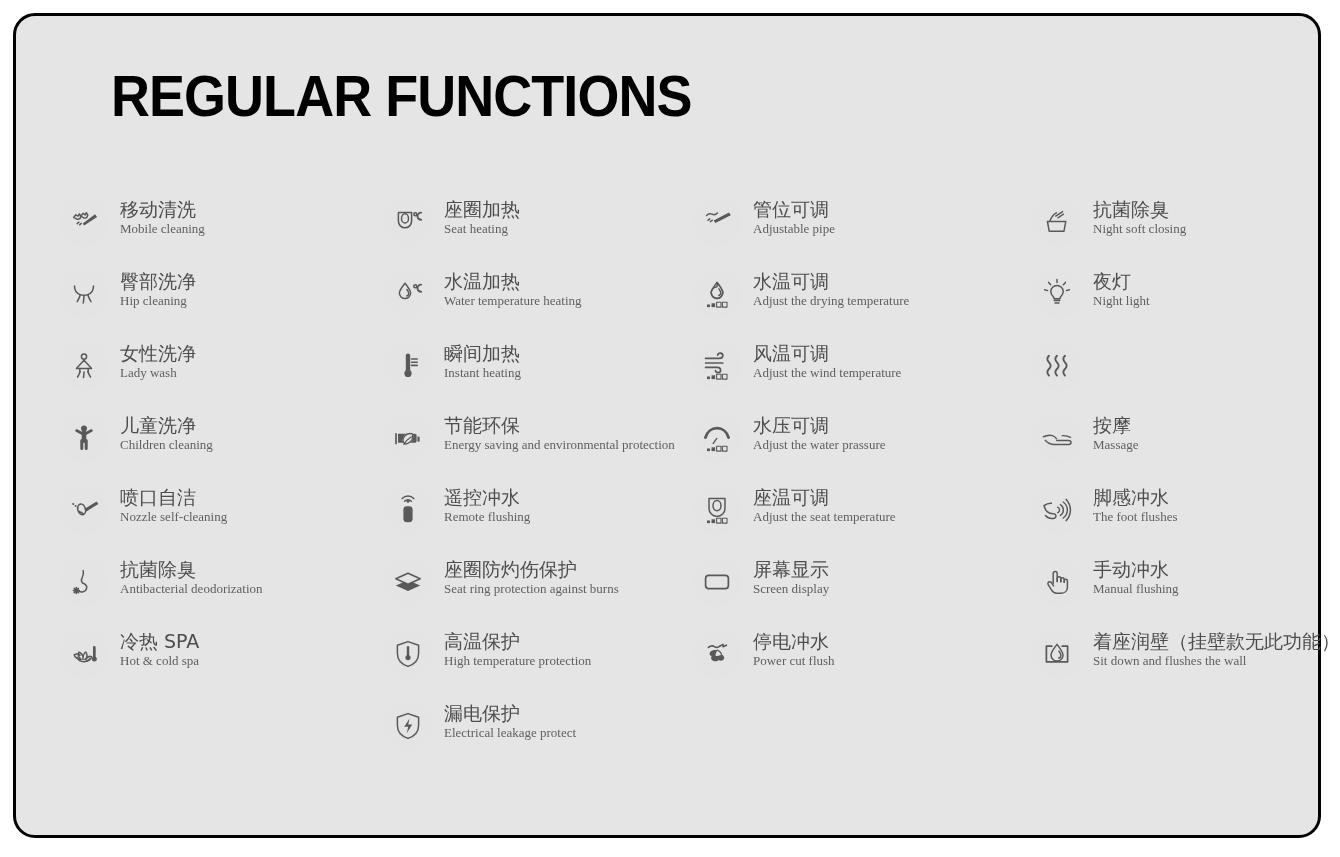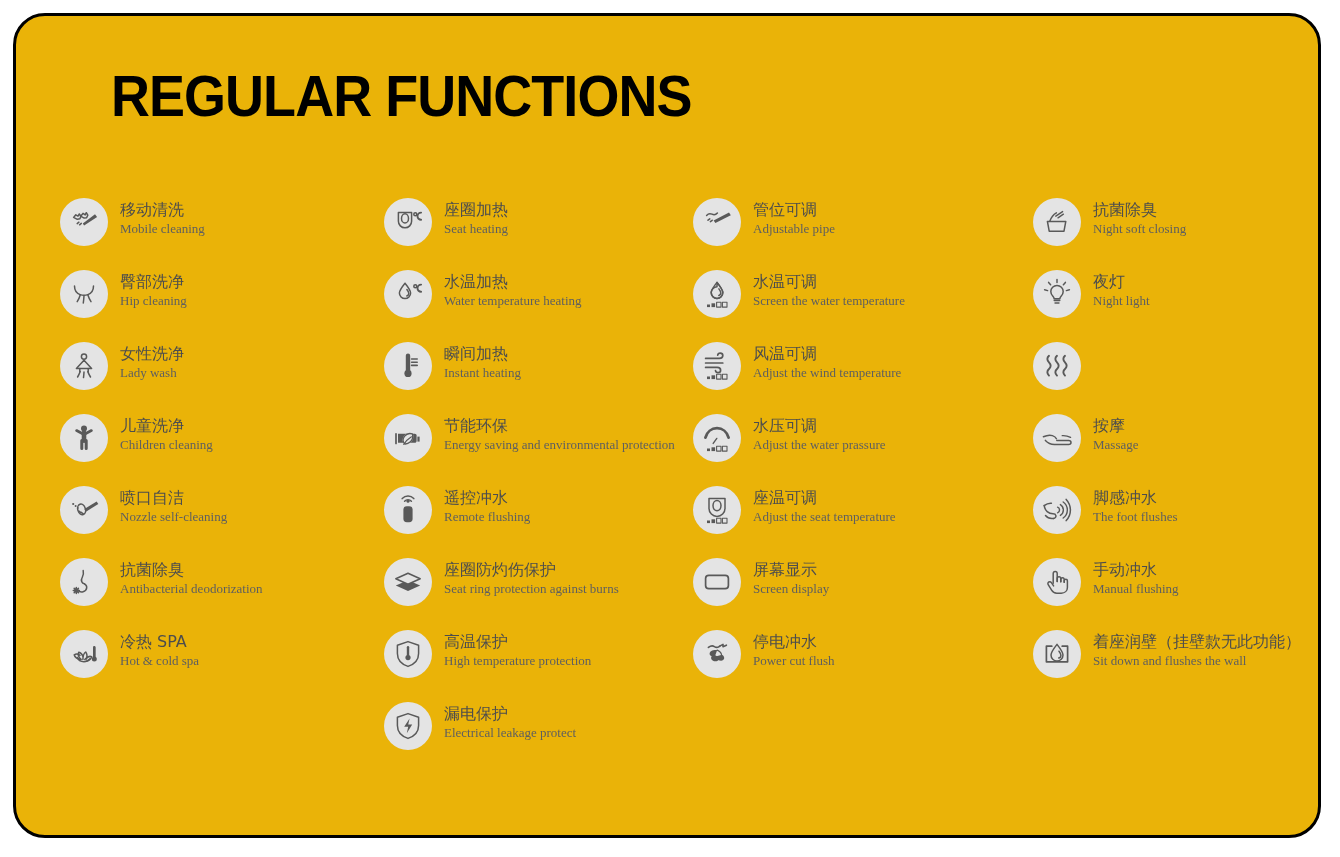--- a/index.html
+++ b/index.html
@@ -8,22 +8,22 @@
     background:#ffffff;
     font-family:"Liberation Sans","DejaVu Sans",sans-serif;
     overflow:hidden;
   }
   #frame{
     position:absolute;
     left:13px;top:13px;
     width:1308px;height:825px;
     box-sizing:border-box;
     border:3px solid #000;
-    border-radius:32px;
-    background:#eab308;
+    border-radius:22px;
+    background:#e5e5e5;
   }
   #title{
     position:absolute;
     left:95px;top:46px;
     font-size:58px;
     font-weight:bold;
     letter-spacing:-1px;
     color:#000;
     font-family:"Liberation Sans","DejaVu Sans",sans-serif;
     transform:scaleX(0.93);
@@ -58,21 +58,21 @@
     align-items:center;
     justify-content:center;
     margin-right:12px;
   }
   .icon-wrap svg{display:block;}
   .labels{
     padding-top:2px;
     min-width:0;
   }
   .cn{
-    font-size:16px;
+    font-size:19px;
     color:#4d4d4d;
     line-height:19px;
     white-space:nowrap;
     font-family:"DejaVu Sans","Liberation Sans",sans-serif;
   }
   .en{
     font-size:13px;
     color:#5f5f5f;
     line-height:19px;
     font-family:Liberation Serif, serif;
@@ -319,21 +319,21 @@
               <path d="M17 5.4c3.5 4.4 5.8 7.5 5.8 10.2 0 3.2-2.6 5.8-5.8 5.8s-5.8-2.6-5.8-5.8c0-2.7 2.3-5.8 5.8-10.2z"></path>
               <path d="M18.9 11.9c1.2 1.6 1.9 2.9 1.9 3.9 0 1.4-.9 2.4-2 2.6"></path>
               <rect x="7" y="27.5" width="3" height="2.6" fill="#595959" stroke="none"></rect>
               <rect x="11.5" y="26.3" width="3.6" height="3.8" fill="#595959" stroke="none"></rect>
               <rect x="16.6" y="25.3" width="4.4" height="4.8" fill="none" stroke="#595959" stroke-width="1.1"></rect>
               <rect x="22.4" y="25.3" width="4.6" height="4.8" fill="none" stroke="#595959" stroke-width="1.1"></rect>
             </svg>
           </div>
           <div class="labels">
             <div class="cn">水温可调</div>
-            <div class="en">Screen the water temperature</div>
+            <div class="en">Adjust the drying temperature</div>
           </div>
         </div>
         <div class="item">
           <div class="icon-wrap">
             <svg width="34" height="34" viewBox="0 0 34 34" fill="none" stroke="#595959" stroke-width="1.5" stroke-linecap="round" stroke-linejoin="round">
               <path d="M5.6 9.4h13.8c2 0 3.4-1.2 3.4-2.8 0-1.4-1.1-2.4-2.6-2.4-1.3 0-2.3.8-2.5 1.9" stroke-width="1.7"></path>
               <path d="M5.6 14h17.2" stroke-width="1.7"></path>
               <path d="M5.6 18.4h11.6c2 0 3.4 1.2 3.4 2.8 0 1.4-1.1 2.4-2.6 2.4-1.3 0-2.3-.8-2.5-1.9" stroke-width="1.7"></path>
               <rect x="7" y="27.5" width="3" height="2.6" fill="#595959" stroke="none"></rect>
               <rect x="11.5" y="26.3" width="3.6" height="3.8" fill="#595959" stroke="none"></rect>

